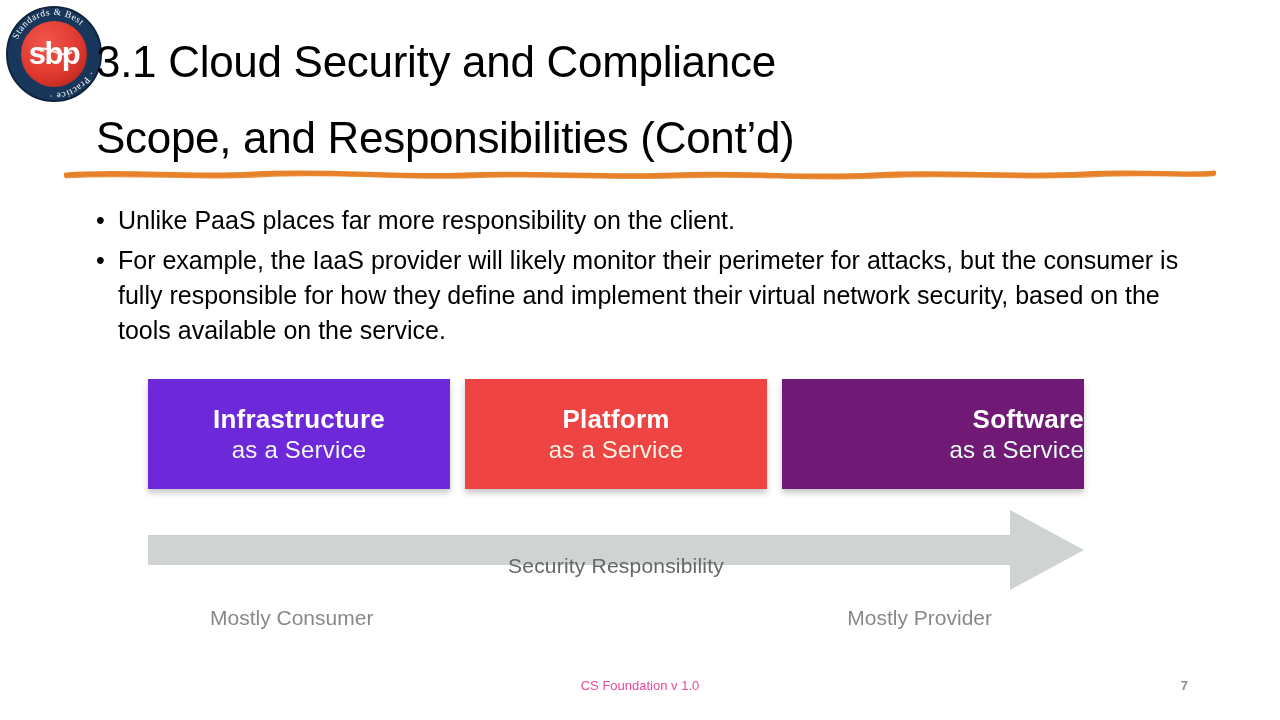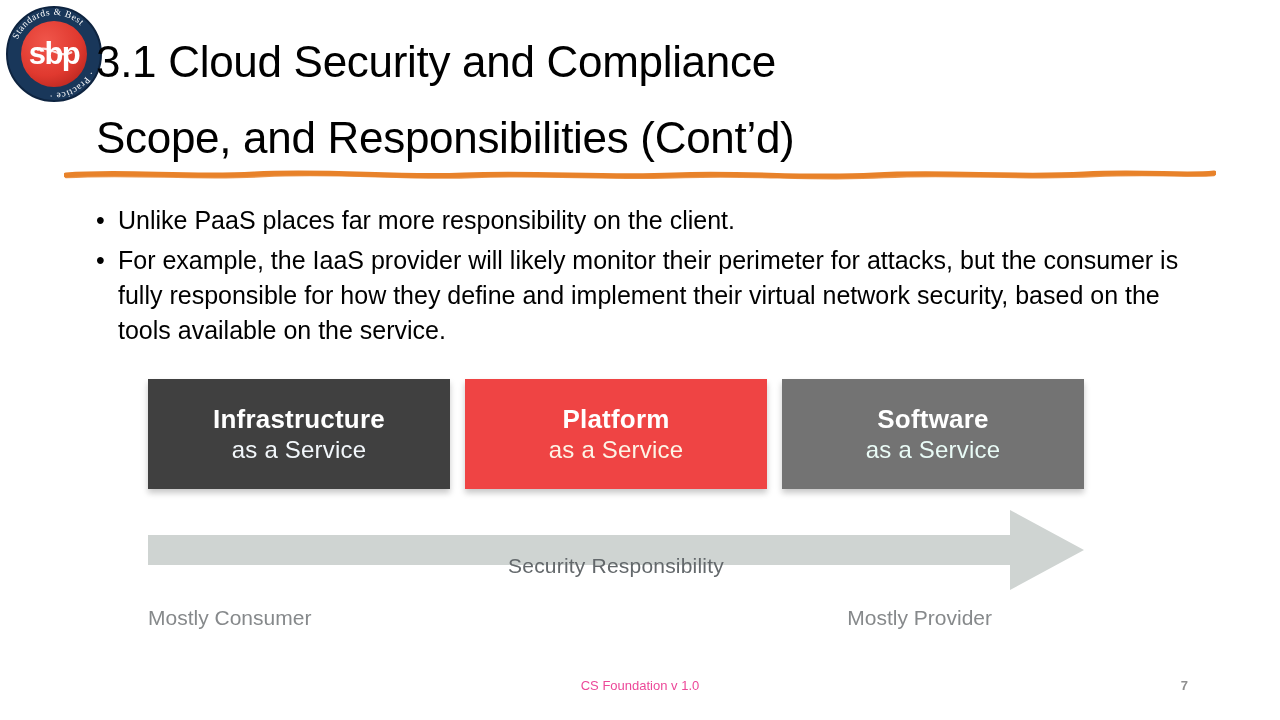--- a/index.html
+++ b/index.html
@@ -136,21 +136,21 @@
   .end-labels {
     position: absolute;
     left: 148px;
     top: 606px;
     width: 936px;
     display: flex;
     justify-content: space-between;
     font-size: 21px;
     color: #86898b;
   }
-  .end-label-left { }
+  .end-label-left { margin-left: 62px; }
   .end-label-right { margin-right: 92px; }
 
   
   .footer-center {
     position: absolute;
     left: 0;
     top: 678px;
     width: 1280px;
     text-align: center;
     font-size: 13px;
@@ -212,29 +212,29 @@
     <span class="bullet-dot">•</span>
     <span class="bullet-text">Unlike PaaS places far more responsibility on the client.</span>
   </div>
   <div class="bullet">
     <span class="bullet-dot">•</span>
     <span class="bullet-text">For example, the IaaS provider will likely monitor their perimeter for attacks, but the consumer is fully responsible for how they define and implement their virtual network security, based on the tools available on the service.</span>
   </div>
 </div>
 
 <div class="boxes">
-  <div class="svc-box" style="background:#404040;">
+  <div class="svc-box" style="background:#6d28d9;">
     <span class="svc-title">Infrastructure</span>
     <span class="svc-sub">as a Service</span>
   </div>
   <div class="svc-box" style="background:#ef4444;">
     <span class="svc-title">Platform</span>
     <span class="svc-sub" style="color:#fdf4e6;">as a Service</span>
   </div>
-  <div class="svc-box" style="background:#737373;">
+  <div class="svc-box" style="background:#701a75;align-items:flex-end;">
     <span class="svc-title">Software</span>
     <span class="svc-sub" style="color:#e9fbf6;">as a Service</span>
   </div>
 </div>
 
 <div class="arrow-wrap">
   <svg width="936" height="84" viewBox="0 0 936 84" aria-hidden="true">
     <polygon points="0,27 862,27 862,2 936,42 862,82 862,57 0,57" fill="#cfd4d2"></polygon>
   </svg>
   <div class="arrow-label">Security Responsibility</div>

